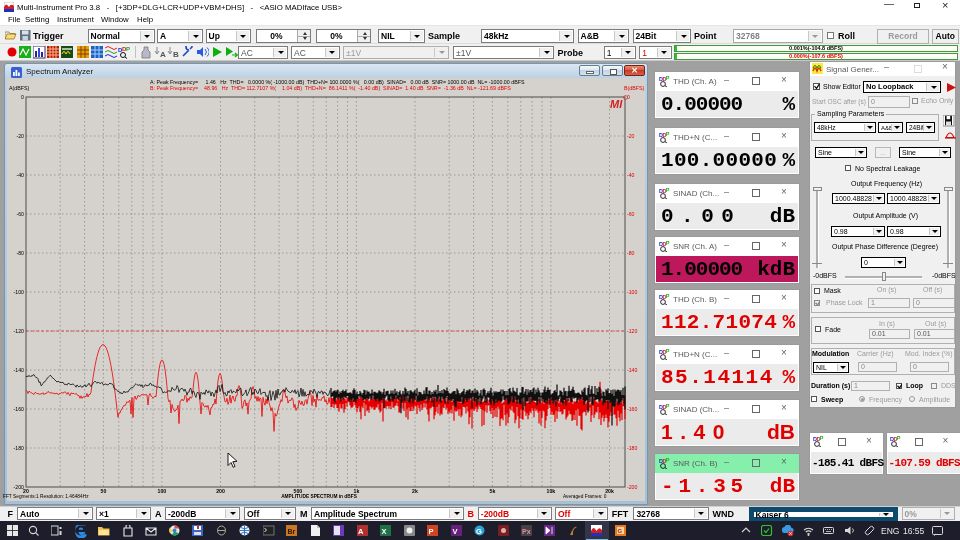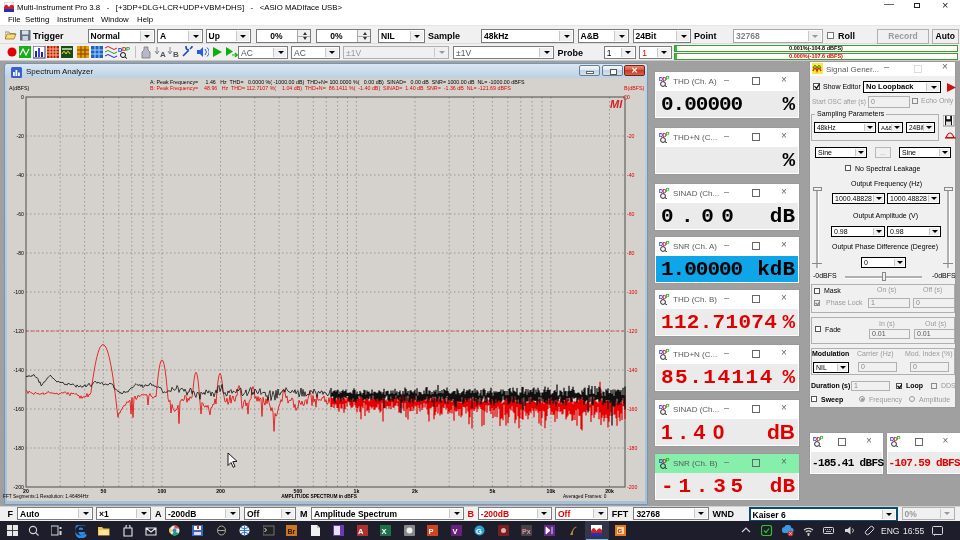--- a/index.html
+++ b/index.html
@@ -343,20 +343,21 @@
         <text x="6.8" y="4.2" font-size="5.5" font-weight="bold" font-family="Liberation Sans" fill="#22aa22">P</text>
         <circle cx="4" cy="8" r="2.4" fill="none" stroke="#111" stroke-width="0.9"></circle>
         <line x1="6" y1="9.7" x2="8" y2="11" stroke="#111" stroke-width="0.9"></line>
       </svg>
     <span style="position:absolute;left:18px;top:5px;font-size:8px;color:#5a5a5a;white-space:nowrap">THD+N (C...</span>
     <span style="position:absolute;left:69px;top:3px;font-size:9px;color:#666">–</span>
     <span style="position:absolute;left:97px;top:5px;width:6px;height:6px;border:1px solid #666"></span>
     <span style="position:absolute;left:126px;top:2px;font-size:10px;color:#666">×</span>
   </div>
   <div style="position:absolute;left:1px;right:1px;top:19px;bottom:1px;background:#ebebeb;font-family:'Liberation Mono',monospace;font-weight:bold;color:#000;">
+    <span style="position:absolute;left:5px;top:50%;transform:translateY(-50%);font-size:21px;letter-spacing:0.3px">100.00000</span>
     <span style="position:absolute;right:3px;top:50%;transform:translateY(-50%);font-size:21px;">%</span>
   </div>
 </div>
 <div style="position:absolute;left:654px;top:183px;width:146px;height:48px;background:#fff;border:1px solid #9a9a9a;box-sizing:border-box;">
   <div style="position:absolute;left:0;top:0;right:0;height:19px;background:#fff;">
     <svg style="position:absolute;left:4px;top:4px" width="11" height="11">
         <text x="0" y="5" font-size="5.5" font-weight="bold" font-family="Liberation Sans" fill="#2222cc">D</text>
         <text x="3.4" y="4.6" font-size="5.5" font-weight="bold" font-family="Liberation Sans" fill="#cc2222">D</text>
         <text x="6.8" y="4.2" font-size="5.5" font-weight="bold" font-family="Liberation Sans" fill="#22aa22">P</text>
         <circle cx="4" cy="8" r="2.4" fill="none" stroke="#111" stroke-width="0.9"></circle>
@@ -379,21 +380,21 @@
         <text x="3.4" y="4.6" font-size="5.5" font-weight="bold" font-family="Liberation Sans" fill="#cc2222">D</text>
         <text x="6.8" y="4.2" font-size="5.5" font-weight="bold" font-family="Liberation Sans" fill="#22aa22">P</text>
         <circle cx="4" cy="8" r="2.4" fill="none" stroke="#111" stroke-width="0.9"></circle>
         <line x1="6" y1="9.7" x2="8" y2="11" stroke="#111" stroke-width="0.9"></line>
       </svg>
     <span style="position:absolute;left:18px;top:5px;font-size:8px;color:#5a5a5a;white-space:nowrap">SNR (Ch. A)</span>
     <span style="position:absolute;left:69px;top:3px;font-size:9px;color:#666">–</span>
     <span style="position:absolute;left:97px;top:5px;width:6px;height:6px;border:1px solid #666"></span>
     <span style="position:absolute;left:126px;top:2px;font-size:10px;color:#666">×</span>
   </div>
-  <div style="position:absolute;left:1px;right:1px;top:19px;bottom:1px;background:#0ea5e9;font-family:'Liberation Mono',monospace;font-weight:bold;color:#000;">
+  <div style="position:absolute;left:1px;right:1px;top:19px;bottom:1px;background:#be185d;font-family:'Liberation Mono',monospace;font-weight:bold;color:#000;">
     <span style="position:absolute;left:5px;top:50%;transform:translateY(-50%);font-size:21px;letter-spacing:-1px">1.00000</span>
     <span style="position:absolute;right:3px;top:50%;transform:translateY(-50%);font-size:21px;">kdB</span>
   </div>
 </div>
 <div style="position:absolute;left:654px;top:289px;width:146px;height:48px;background:#fff;border:1px solid #9a9a9a;box-sizing:border-box;">
   <div style="position:absolute;left:0;top:0;right:0;height:19px;background:#fff;">
     <svg style="position:absolute;left:4px;top:4px" width="11" height="11">
         <text x="0" y="5" font-size="5.5" font-weight="bold" font-family="Liberation Sans" fill="#2222cc">D</text>
         <text x="3.4" y="4.6" font-size="5.5" font-weight="bold" font-family="Liberation Sans" fill="#cc2222">D</text>
         <text x="6.8" y="4.2" font-size="5.5" font-weight="bold" font-family="Liberation Sans" fill="#22aa22">P</text>
@@ -695,21 +696,21 @@
     <span style="position:absolute;right:1px;top:1px;bottom:1px;width:12px;background:#f0f0f0;border-left:1px solid #c8c8c8;"></span>
     <span style="position:absolute;right:3.5px;top:50%;margin-top:-1.5px;width:0;height:0;border-left:3px solid transparent;border-right:3px solid transparent;border-top:3.5px solid #000;"></span>
   </div>
 <span class="lbl" style="left:611.8px;top:509px">FFT</span>
 <div style="position:absolute;left:633.4px;top:507px;width:75.6px;height:13px;background:#fff;border:1px solid #7b7b7b;box-sizing:border-box;">
     <span style="position:absolute;left:2px;top:50%;transform:translateY(-52%);font-size:8.5px;font-weight:bold;color:#000;white-space:nowrap">32768</span>
     <span style="position:absolute;right:1px;top:1px;bottom:1px;width:12px;background:#f0f0f0;border-left:1px solid #c8c8c8;"></span>
     <span style="position:absolute;right:3.5px;top:50%;margin-top:-1.5px;width:0;height:0;border-left:3px solid transparent;border-right:3px solid transparent;border-top:3.5px solid #000;"></span>
   </div>
 <span class="lbl" style="left:712.5px;top:509px">WND</span>
-<div style="position:absolute;left:748.6px;top:507px;width:149.4px;height:15px;background:#fff;border:2px solid #0c4a6e;box-sizing:border-box;">
+<div style="position:absolute;left:748.6px;top:507px;width:149.4px;height:15px;background:#fff;border:5px solid #0c4a6e;box-sizing:border-box;">
     <span style="position:absolute;left:2px;top:50%;transform:translateY(-52%);font-size:8.5px;font-weight:bold;color:#000;white-space:nowrap">Kaiser 6</span>
     <span style="position:absolute;right:1px;top:1px;bottom:1px;width:12px;background:#f0f0f0;border-left:1px solid #c8c8c8;"></span>
     <span style="position:absolute;right:3.5px;top:50%;margin-top:-1.5px;width:0;height:0;border-left:3px solid transparent;border-right:3px solid transparent;border-top:3.5px solid #000;"></span>
   </div>
 <div style="position:absolute;left:901.5px;top:507px;width:53.3px;height:13px;background:#f0f0f0;border:1px solid #b0b0b0;box-sizing:border-box;">
     <span style="position:absolute;left:2px;top:50%;transform:translateY(-52%);font-size:8.5px;font-weight:bold;color:#999;white-space:nowrap">0%</span>
     <span style="position:absolute;right:1px;top:1px;bottom:1px;width:12px;background:#f0f0f0;border-left:1px solid #c8c8c8;"></span>
     <span style="position:absolute;right:3.5px;top:50%;margin-top:-1.5px;width:0;height:0;border-left:3px solid transparent;border-right:3px solid transparent;border-top:3.5px solid #999;"></span>
   </div>
 

